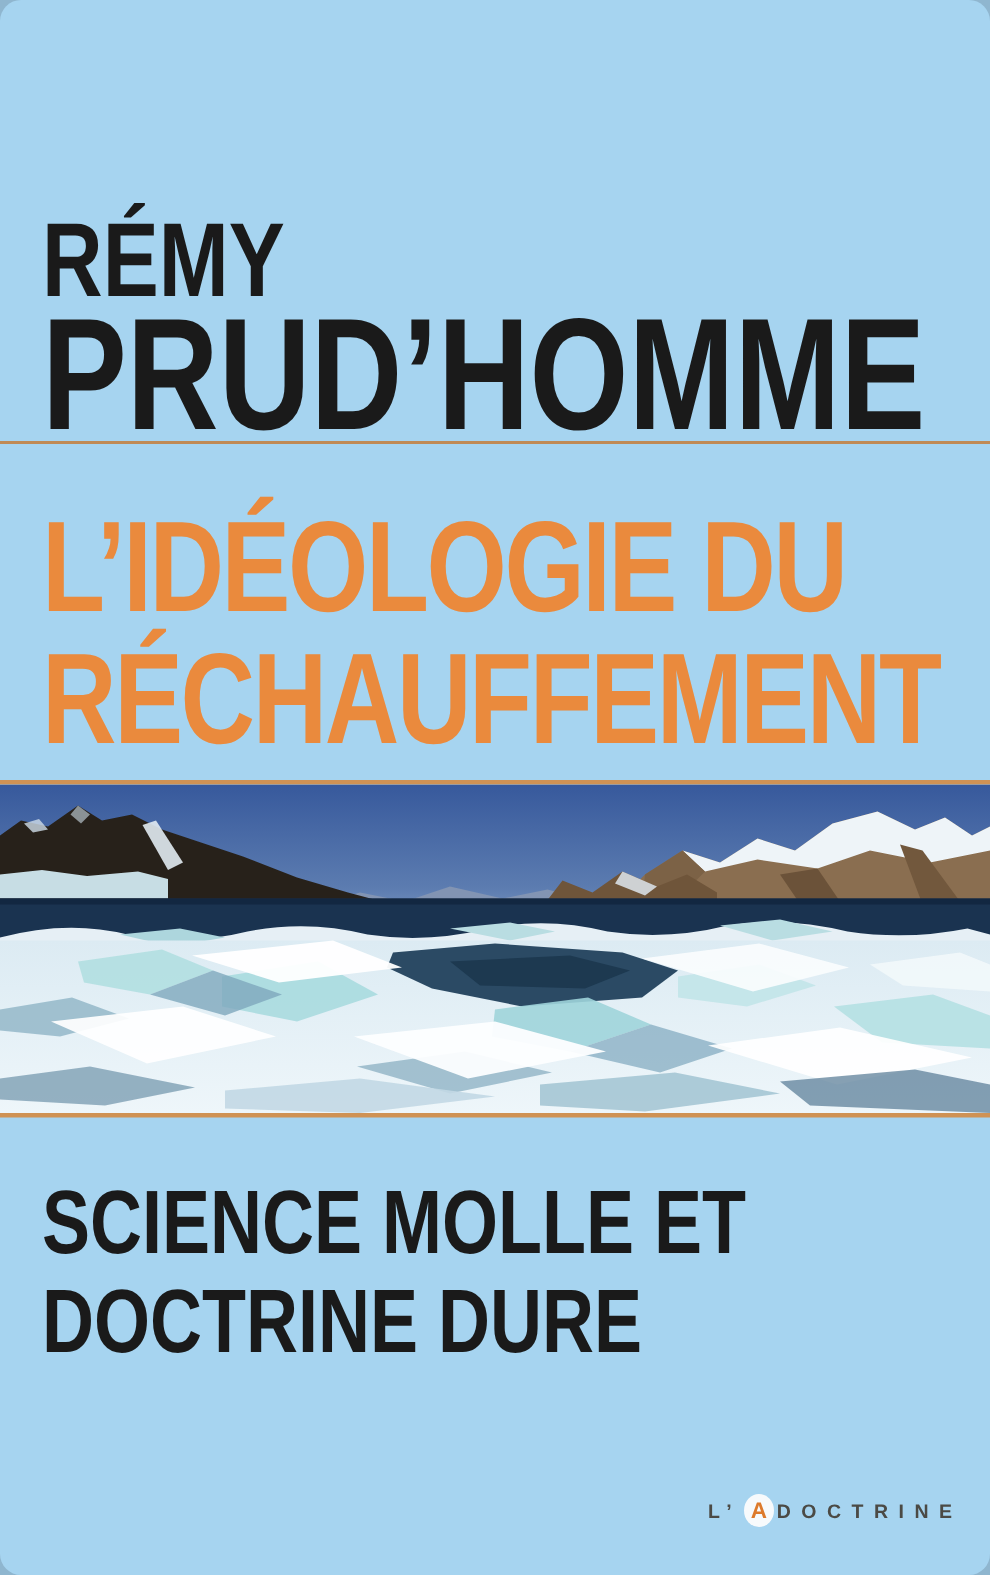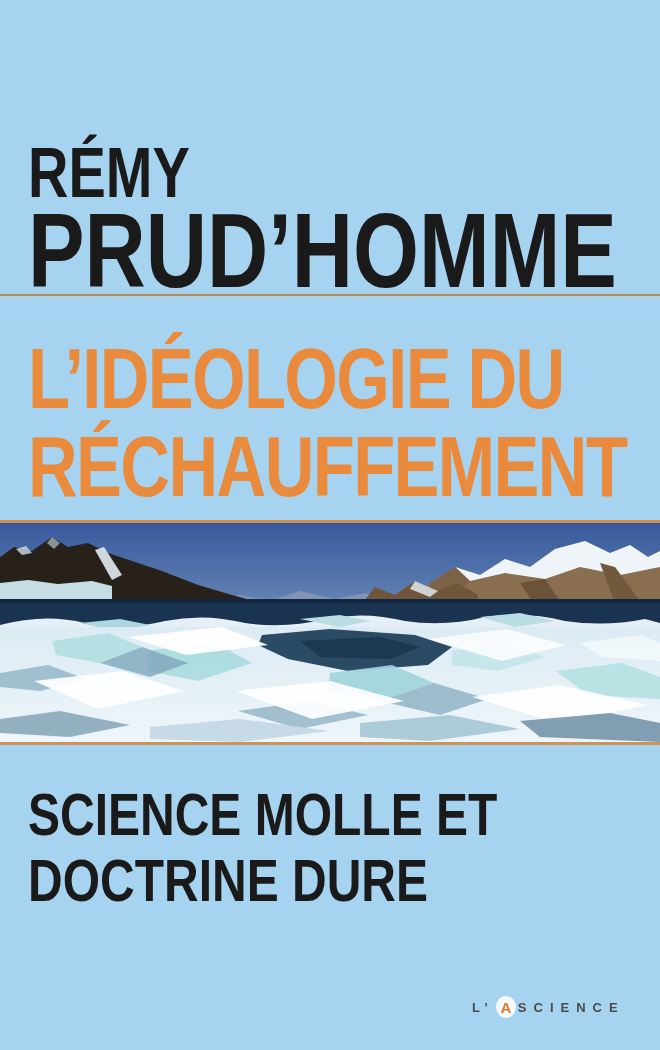--- a/index.html
+++ b/index.html
@@ -3,21 +3,21 @@
 <meta charset="utf-8">
 <style>
   html,body{margin:0;padding:0;}
   body{
     width:660px;height:1050px;
     font-family:"Liberation Sans",sans-serif;
     background:#8fb6cf;
   }
   .cover{
     position:relative;width:660px;height:1050px;
-    background:#a6d4f0;overflow:hidden;
+    background:#a6d4f0;overflow:hidden;border-radius:14px;
   }
   
   .txt{
     position:absolute;left:28px;
     font-weight:bold;color:#1a1a1a;
     transform:scaleX(0.8);transform-origin:left top;
     white-space:nowrap;
   }
   .author-line1{top:138px;font-size:70px;line-height:1;}
   .author-line2{top:197px;font-size:106px;line-height:1;}
@@ -138,16 +138,16 @@
   <div class="txt subtitle-block">
     <div>SCIENCE MOLLE ET</div>
     <div>DOCTRINE DURE</div>
   </div>
 
   <div class="publisher">
     <span class="pub-prefix">L’</span>
     <span class="pub-circle">
       <span class="pub-initial">A</span>
     </span>
-    <span class="pub-rest">SCIENCE</span>
+    <span class="pub-rest">DOCTRINE</span>
   </div>
 
 </div>
 
 </body></html>

